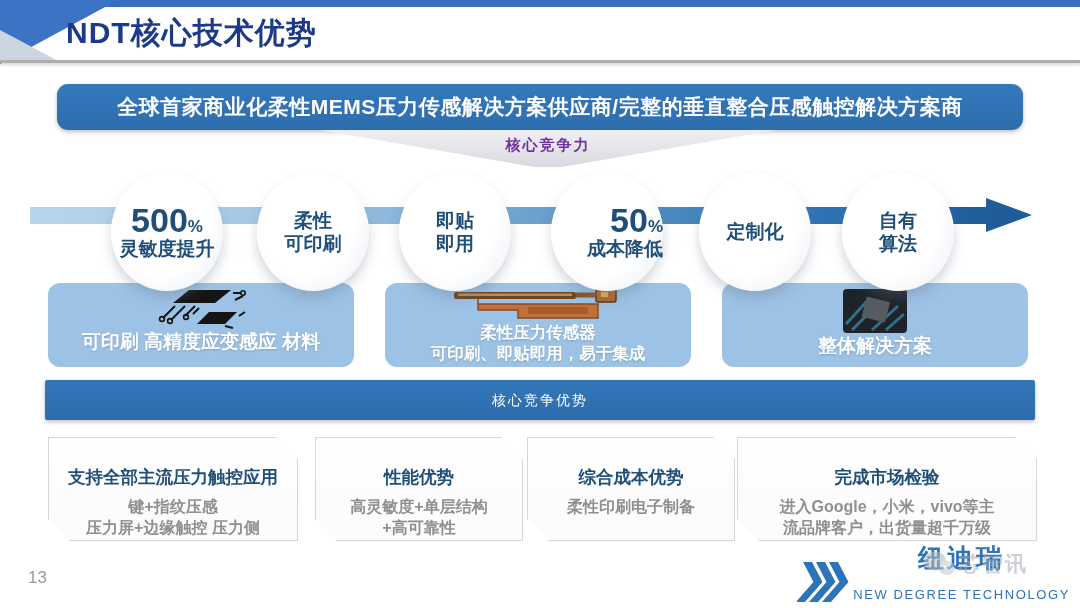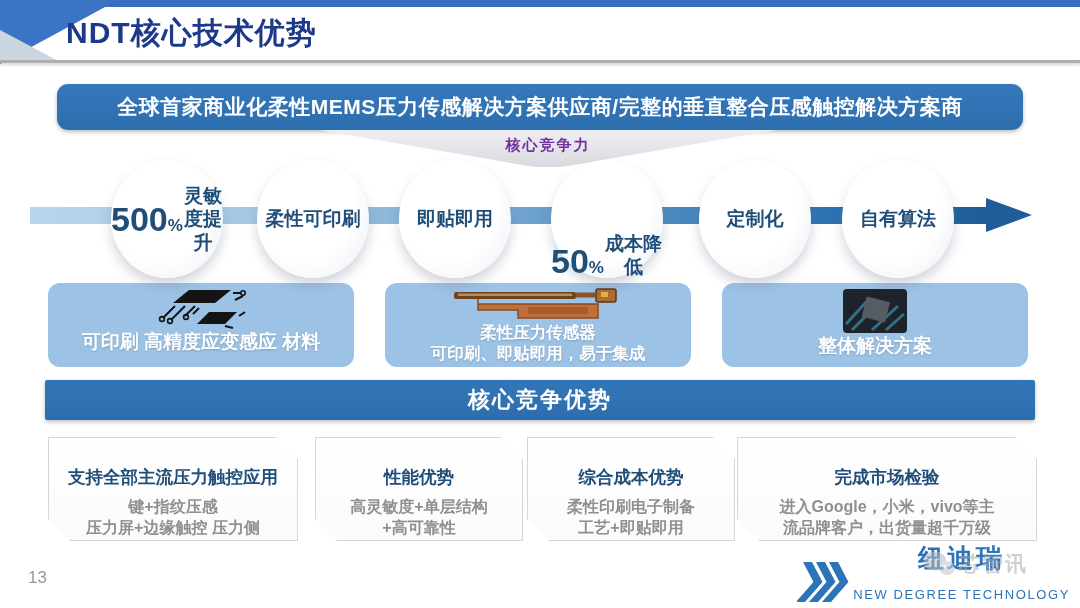--- a/index.html
+++ b/index.html
@@ -28,42 +28,42 @@
   .funnel { position:absolute; left:320px; top:130px; width:456px; height:37px;
             background:linear-gradient(180deg,#efeff3,#d9d9df);
             clip-path:polygon(0 0,100% 0,53% 100%,47% 100%); text-align:center; }
   .funnel-label { margin-top:6px; font-size:15px; font-weight:bold; color:#7030a0; letter-spacing:2px; }
 
   
   .arrow-shaft { position:absolute; left:30px; top:207px; width:956px; height:17px; z-index:1;
     background:linear-gradient(90deg,#b9d5ec 0%,#a3c8e3 25%,#7fafd6 45%,#4f8cc0 65%,#2e74b5 82%,#1f5c99 100%); }
   .arrow-head { position:absolute; left:986px; top:198px; width:0; height:0; z-index:1;
     border-top:17px solid transparent; border-bottom:17px solid transparent; border-left:46px solid #1f5c99; }
-  .circle { position:absolute; top:160px; width:112px; height:118px; border-radius:50%; z-index:3;
+  .circle { position:absolute; top:173px; width:112px; height:118px; border-radius:50%; z-index:3;
     background:radial-gradient(ellipse at 42% 35%, #ffffff 55%, #f2f4f8 82%, #e9ecf2);
     box-shadow:0 7px 12px rgba(105,115,140,.30);
-    display:flex; flex-direction:row; align-items:center; justify-content:center;
+    display:flex; flex-direction:column; align-items:center; justify-content:center;
     text-align:center; color:#1f4e79; }
   .big-row { font-size:34px; font-weight:bold; line-height:1; }
   .big-unit{ font-size:17px; font-weight:bold; }
   .cap { font-size:19px; font-weight:bold; line-height:1.22; }
 
   
   .feat { position:absolute; top:283px; width:306px; height:84px; background:#9cc2e5; border-radius:12px;
           display:flex; flex-direction:column; align-items:center; justify-content:flex-start;
           padding:5px 8px 8px; z-index:2; }
   .feat-line { color:#ffffff; font-weight:bold; text-shadow:0 1px 2px rgba(0,0,0,.18); line-height:1.25; }
   .feat-line.l19 { font-size:19px; }
   .feat-line.l16 { font-size:16.5px; }
   .feat-icon { display:block; line-height:0; }
 
   
   .banner2 { position:absolute; left:45px; top:380px; width:990px; height:40px;
              background:linear-gradient(180deg,#3376b7,#2c6dad); border-radius:2px;
-             color:#ffffff; font-size:22px; font-weight:bold; text-align:center; line-height:40px;
+             color:#ffffff; font-size:14px; font-weight:normal; text-align:center; line-height:40px;
              letter-spacing:2px; box-shadow:0 2px 4px rgba(0,0,0,.25); }
 
   
   .adv-card { position:absolute; top:437px; height:104px; background:linear-gradient(180deg,#ffffff,#fbfbfd);
               border:1px solid #d6d6d6; text-align:center; padding-top:27px; z-index:2;
               clip-path:polygon(0 0, calc(100% - 22px) 0, 100% 22px, 100% 100%, 22px 100%, 0 calc(100% - 22px));
               filter:drop-shadow(3px 4px 3px rgba(0,0,0,.22)); }
   .adv-title { font-size:17.5px; font-weight:bold; color:#1f4e79; margin-bottom:7px; }
   .adv-body  { font-size:16px; font-weight:bold; color:#8f8f8f; line-height:1.32; }
 
@@ -173,21 +173,20 @@
     <div class="adv-body">压力屏+边缘触控 压力侧</div>
   </div>
   <div class="adv-card" style="left:315px; width:208px;">
     <div class="adv-title">性能优势</div>
     <div class="adv-body">高灵敏度+单层结构</div>
     <div class="adv-body">+高可靠性</div>
   </div>
   <div class="adv-card" style="left:527px; width:208px;">
     <div class="adv-title">综合成本优势</div>
     <div class="adv-body">柔性印刷电子制备</div>
-    <div class="adv-body">工艺+即贴即用</div>
   </div>
   <div class="adv-card" style="left:737px; width:300px;">
     <div class="adv-title">完成市场检验</div>
     <div class="adv-body">进入Google，小米，vivo等主</div>
     <div class="adv-body">流品牌客户，出货量超千万级</div>
   </div>
 
   <div class="page-num">13</div>
 
   <div class="logo">

